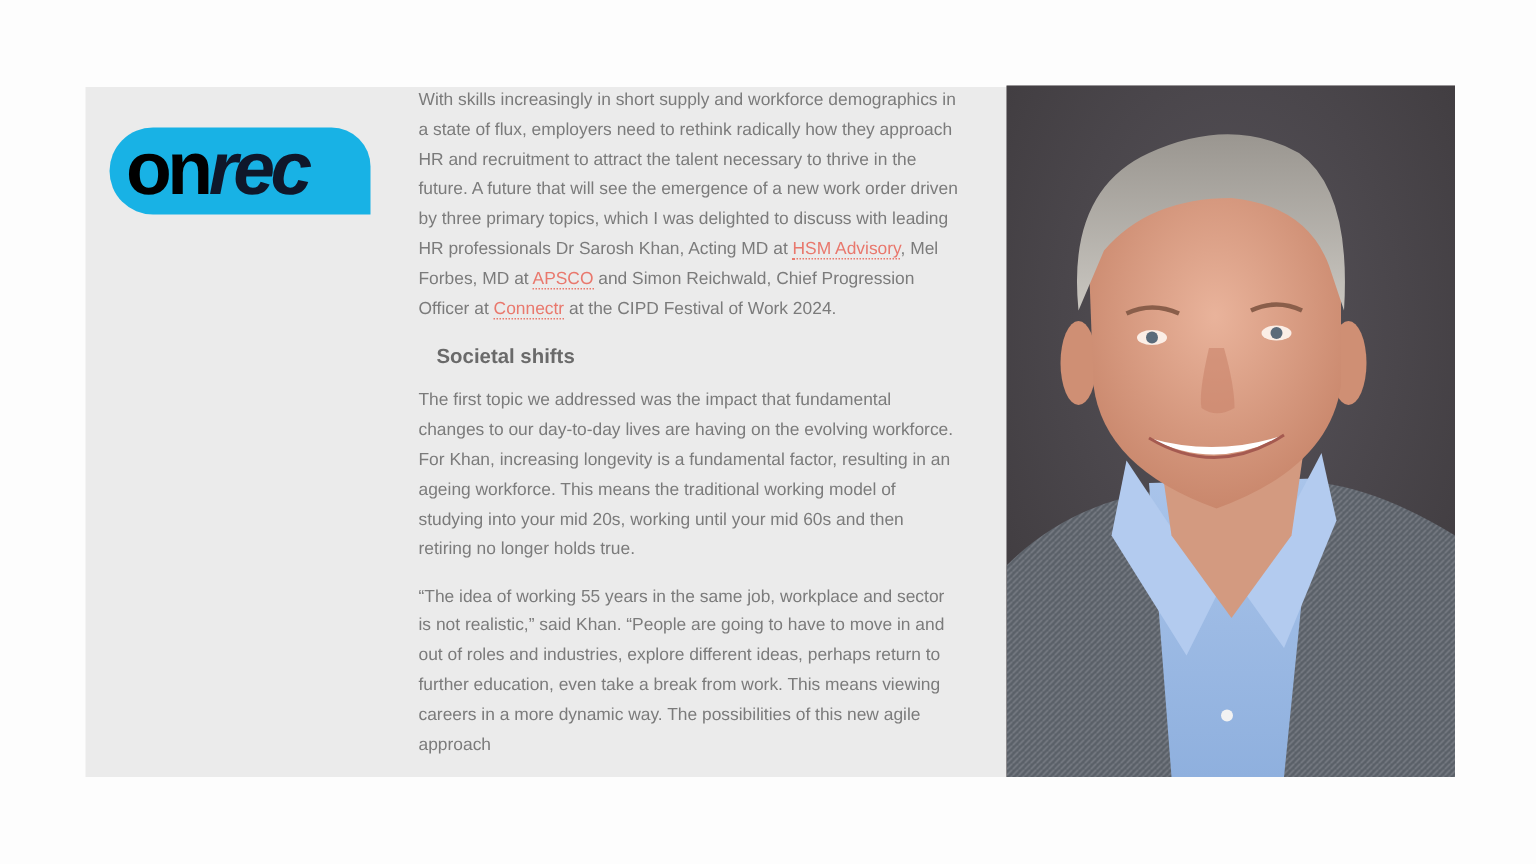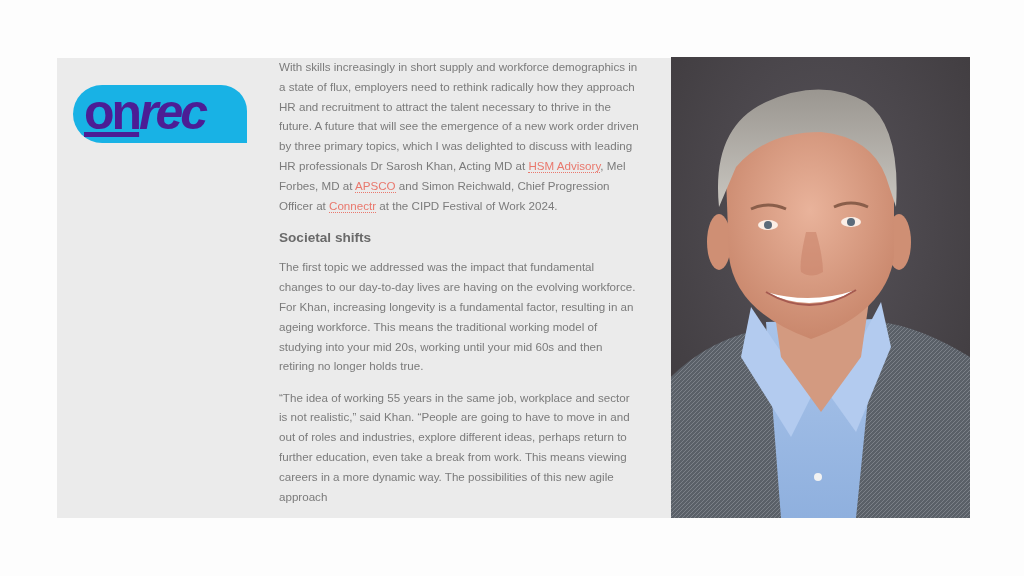--- a/index.html
+++ b/index.html
@@ -20,33 +20,33 @@
       width: 174px; height: 58px;
       background: #18b2e5;
       border-radius: 29px 26px 0 29px;
     }
     .logo-text {
       position: absolute; left: 11px; top: 1px;
       font-family: "Liberation Sans", sans-serif;
       font-weight: 700; font-size: 50px; letter-spacing: -3px;
       line-height: 52px;
     }
-    .logo-on { color: #4c1d95; text-decoration: underline; }
-    .logo-rec { color: #4c1d95; font-style: italic; }
+    .logo-on { color: #000000; }
+    .logo-rec { color: #0f172a; font-style: italic; }
 
     .article {
       position: absolute; left: 222px; top: -1px;
       width: 360px;
       color: #7b7b7b;
       font-size: 11.6px;
       line-height: 19.8px;
     }
     .article p { margin: 0 0 11.5px 0; }
     .article h3 {
-      margin: 13px 0 9px 0;
+      margin: 13px 0 9px 12px;
       font-size: 13.6px; font-weight: 700;
       color: #6a6a6a;
       line-height: 20px;
     }
     .link {
       color: #e9786d;
       text-decoration: none;
       border-bottom: 1px dotted #e9786d;
     }
 

